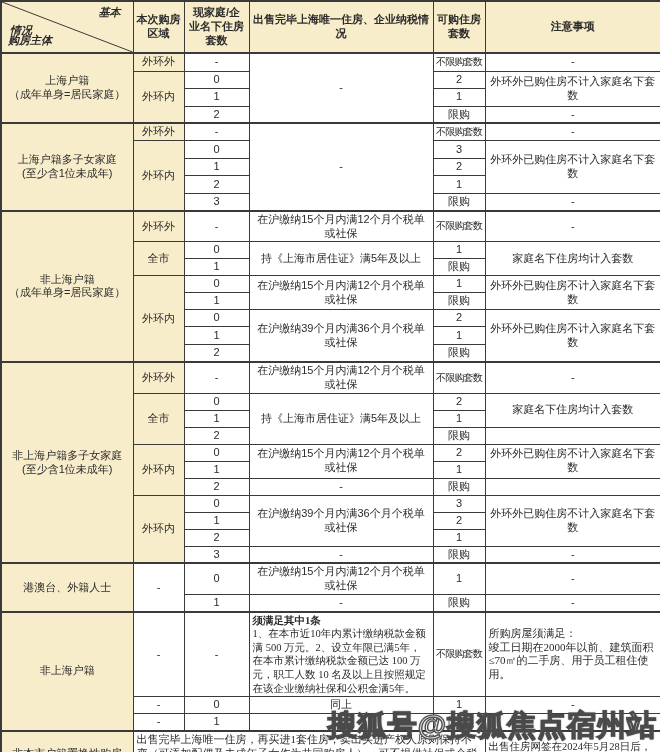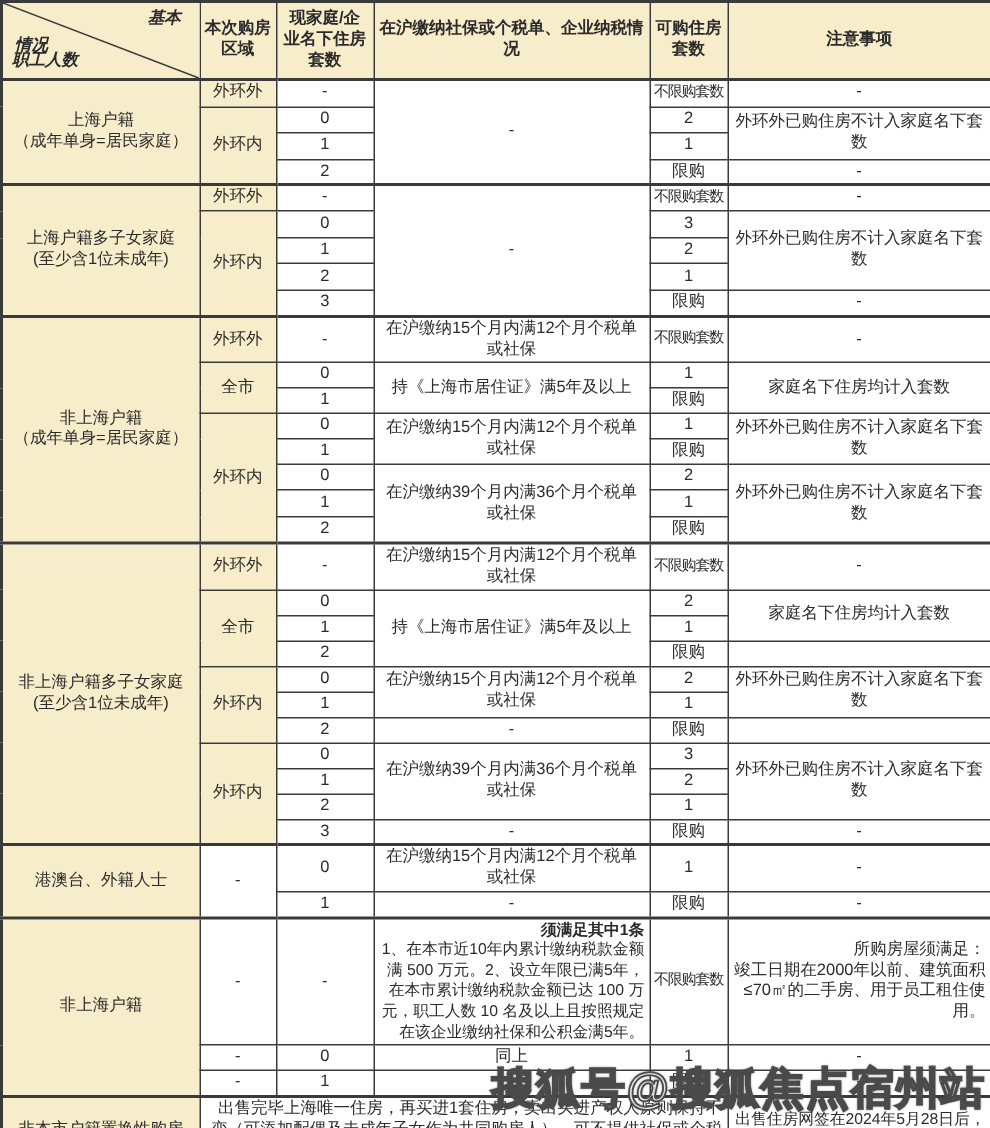--- a/index.html
+++ b/index.html
@@ -17,21 +17,21 @@
     border:1px solid #3a3a3a;
     text-align:center;vertical-align:middle;
     padding:1px 3px;font-size:11px;line-height:1.25;
     overflow:hidden;word-break:break-all;
   }
   .policy thead th{
     background:#f8edca;font-weight:bold;height:48px;
     border-bottom:2px solid #3a3a3a;
   }
   .policy td.cream{background:#f8edca;margin-left:44px;}
-  .policy td.left{text-align:right;}
+  .policy td.left{text-align:left;font-family:Liberation Serif, serif;}
   .policy td.sm{font-size:10.5px;line-height:1.3;}
   .policy td.q{font-size:10px;letter-spacing:-0.8px;padding:1px 0;}
   .policy tr.block-start td{border-top:2px solid #3a3a3a;}
   th.corner{position:relative;padding:0;font-style:italic;}
   th.corner svg{position:absolute;left:0;top:0;width:100%;height:100%;}
   th.corner span{position:absolute;font-size:11px;font-weight:bold;}
   .c-top{top:4px;right:12px;}
   .c-mid{top:22px;left:8px;}
   .c-bot{bottom:4px;left:6px;}
   .watermark{
@@ -56,25 +56,25 @@
         <col style="width: 176px;">
       </colgroup>
     <thead>
       <tr>
         <th class="corner">
           <svg viewBox="0 0 100 100" preserveAspectRatio="none">
             <line x1="0" y1="0" x2="100" y2="100" stroke="#3a3a3a" stroke-width="1" vector-effect="non-scaling-stroke"></line>
           </svg>
           <span class="c-top">基本</span>
           <span class="c-mid">情况</span>
-          <span class="c-bot">职工人数</span>
+          <span class="c-bot">购房主体</span>
         </th>
         <th>本次购房区域</th>
         <th>现家庭/企业名下住房套数</th>
-        <th>在沪缴纳社保或个税单、企业纳税情况</th>
+        <th>出售完毕上海唯一住房、企业纳税情况</th>
         <th>可购住房套数</th>
         <th>注意事项</th>
       </tr>
     </thead>
     <tbody>
         <tr class="block-start" style="height: 18px;">
           <td rowspan="4" class="cream"><span>上海户籍</span><br><span>（成年单身=居民家庭）</span></td>
           <td class="cream"><span>外环外</span></td>
           <td class=""><span>-</span></td>
           <td rowspan="4" class=""><span>-</span></td>

